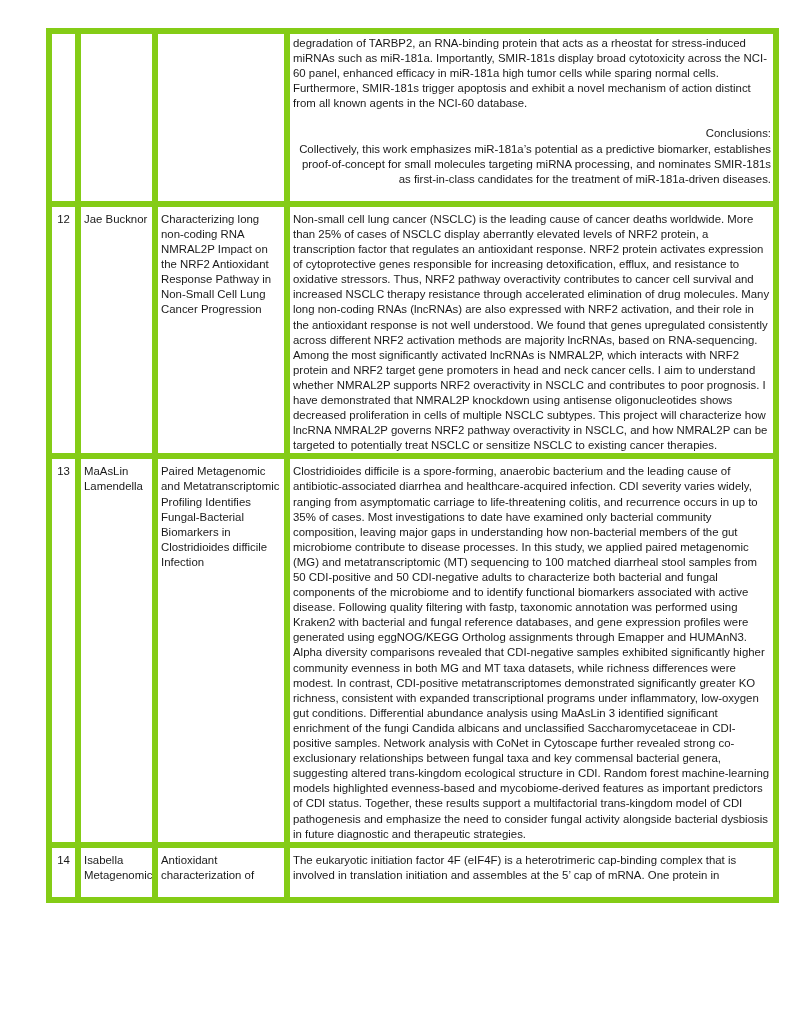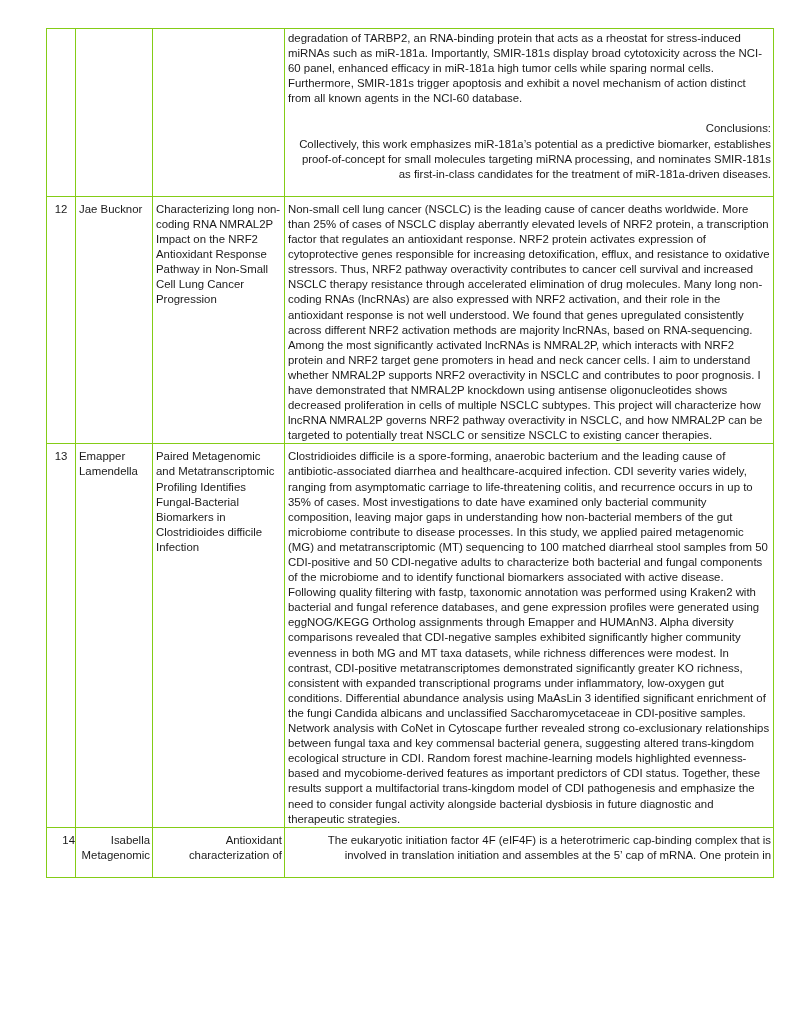--- a/index.html
+++ b/index.html
@@ -1,32 +1,32 @@
 <!DOCTYPE html>
 <html><head>
 <meta charset="utf-8">
 <style>
   html, body { margin: 0; padding: 0; background: #ffffff; }
   body { width: 791px; height: 1024px; position: relative; overflow: hidden;
          font-family: "Liberation Sans", sans-serif; color: #1a1a1a; }
   .tbl { position: absolute; left: 46px; top: 28px; width: 727px;
          border-collapse: collapse; table-layout: fixed;
          font-size: 11.4px; line-height: 15.1px; }
-  .tbl td { border: 1px solid #84cc16; vertical-align: top; padding: 0 2px 0 3px; }
+  .tbl td { border: 6px solid #84cc16; vertical-align: top; padding: 0 2px 0 3px; }
   .tbl col.c-num { width: 29px; }
   .tbl col.c-name { width: 77px; }
   .tbl col.c-title { width: 132px; }
   .tbl col.c-abs { width: 489px; }
   .tbl tr.row-cont td { padding-top: 2px; }
   .tbl td.num { text-align: center; padding: 0; }
   .para { margin: 0; }
   .gap { height: 15px; }
   .tbl tr.row td { padding-top: 5px; }
   .tbl tr.row-cont td { padding-bottom: 14px; }
-  .tbl tr.row-last td { padding-bottom: 14px; text-align: right; }
+  .tbl tr.row-last td { padding-bottom: 14px; }
   .tbl { border: 1px solid #3a3a3a; }
 </style>
 </head>
 <body>
 
 <table class="tbl">
   <colgroup>
     <col class="c-num">
       <col class="c-name">
       <col class="c-title">
@@ -47,21 +47,21 @@
     <tr class="row">
       <td class="num">12</td>
       <td>Jae Bucknor</td>
       <td>Characterizing long non-coding RNA NMRAL2P Impact on the NRF2 Antioxidant Response Pathway in Non-Small Cell Lung Cancer Progression</td>
       <td>
         <p class="para">Non-small cell lung cancer (NSCLC) is the leading cause of cancer deaths worldwide. More than 25% of cases of NSCLC display aberrantly elevated levels of NRF2 protein, a transcription factor that regulates an antioxidant response. NRF2 protein activates expression of cytoprotective genes responsible for increasing detoxification, efflux, and resistance to oxidative stressors. Thus, NRF2 pathway overactivity contributes to cancer cell survival and increased NSCLC therapy resistance through accelerated elimination of drug molecules. Many long non-coding RNAs (lncRNAs) are also expressed with NRF2 activation, and their role in the antioxidant response is not well understood. We found that genes upregulated consistently across different NRF2 activation methods are majority lncRNAs, based on RNA-sequencing. Among the most significantly activated lncRNAs is NMRAL2P, which interacts with NRF2 protein and NRF2 target gene promoters in head and neck cancer cells. I aim to understand whether NMRAL2P supports NRF2 overactivity in NSCLC and contributes to poor prognosis. I have demonstrated that NMRAL2P knockdown using antisense oligonucleotides shows decreased proliferation in cells of multiple NSCLC subtypes. This project will characterize how lncRNA NMRAL2P governs NRF2 pathway overactivity in NSCLC, and how NMRAL2P can be targeted to potentially treat NSCLC or sensitize NSCLC to existing cancer therapies.</p>
       </td>
     </tr>
     <tr class="row">
       <td class="num">13</td>
-      <td>Emapper Lamendella</td>
+      <td>MaAsLin Lamendella</td>
       <td>Paired Metagenomic and Metatranscriptomic Profiling Identifies Fungal-Bacterial Biomarkers in Clostridioides difficile Infection</td>
       <td>
         <p class="para">Clostridioides difficile is a spore-forming, anaerobic bacterium and the leading cause of antibiotic-associated diarrhea and healthcare-acquired infection. CDI severity varies widely, ranging from asymptomatic carriage to life-threatening colitis, and recurrence occurs in up to 35% of cases. Most investigations to date have examined only bacterial community composition, leaving major gaps in understanding how non-bacterial members of the gut microbiome contribute to disease processes. In this study, we applied paired metagenomic (MG) and metatranscriptomic (MT) sequencing to 100 matched diarrheal stool samples from 50 CDI-positive and 50 CDI-negative adults to characterize both bacterial and fungal components of the microbiome and to identify functional biomarkers associated with active disease. Following quality filtering with fastp, taxonomic annotation was performed using Kraken2 with bacterial and fungal reference databases, and gene expression profiles were generated using eggNOG/KEGG Ortholog assignments through Emapper and HUMAnN3. Alpha diversity comparisons revealed that CDI-negative samples exhibited significantly higher community evenness in both MG and MT taxa datasets, while richness differences were modest. In contrast, CDI-positive metatranscriptomes demonstrated significantly greater KO richness, consistent with expanded transcriptional programs under inflammatory, low-oxygen gut conditions. Differential abundance analysis using MaAsLin 3 identified significant enrichment of the fungi Candida albicans and unclassified Saccharomycetaceae in CDI-positive samples. Network analysis with CoNet in Cytoscape further revealed strong co-exclusionary relationships between fungal taxa and key commensal bacterial genera, suggesting altered trans-kingdom ecological structure in CDI. Random forest machine-learning models highlighted evenness-based and mycobiome-derived features as important predictors of CDI status. Together, these results support a multifactorial trans-kingdom model of CDI pathogenesis and emphasize the need to consider fungal activity alongside bacterial dysbiosis in future diagnostic and therapeutic strategies.</p>
       </td>
     </tr>
     <tr class="row row-last">
       <td class="num">14</td>
       <td>Isabella Metagenomic</td>
       <td>Antioxidant characterization of</td>
       <td>

